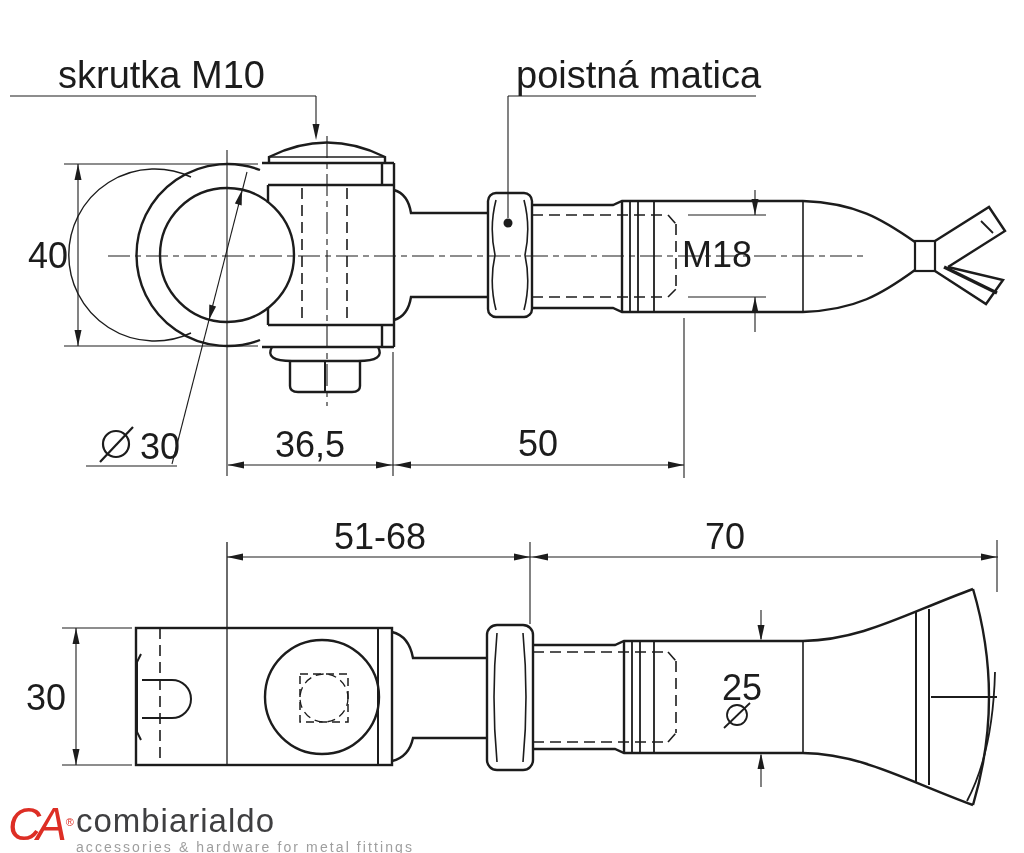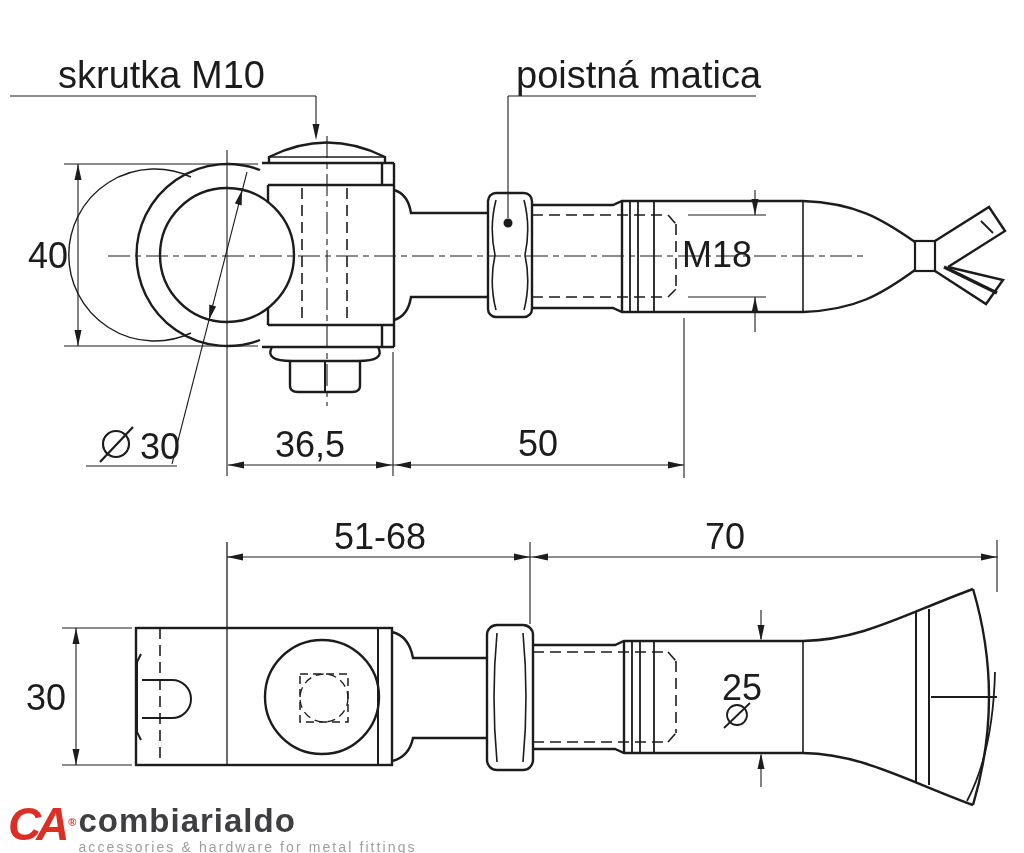--- a/index.html
+++ b/index.html
@@ -4,24 +4,24 @@
 <style>
   html,body{margin:0;padding:0;background:#ffffff;width:1024px;height:853px;overflow:hidden;}
   .stage{position:relative;width:1024px;height:701px;background:#fff;font-family:"Liberation Sans",sans-serif;}
   svg{position:absolute;left:0;top:0;}
   svg text{font-family:"Liberation Sans",sans-serif;fill:#1c1c1c;}
   .dim-text{font-size:36px;}
   .label-text{font-size:38px;}
   .m18-text{font-size:36px;}
   
   .logo{position:absolute;left:8px;top:802px;display:flex;align-items:flex-start;}
-  .logo-ca{position:relative;font-style:italic;font-weight:700;font-size:46px;line-height:44px;letter-spacing:-5px;color:#dd2e25;padding-right:14px;}
+  .logo-ca{position:relative;font-style:italic;font-weight:400;font-size:46px;line-height:44px;letter-spacing:-5px;color:#dd2e25;padding-right:14px;}
   .logo-reg{position:absolute;top:-2px;right:2px;font-size:11px;font-style:normal;letter-spacing:0;color:#dd2e25;}
   .logo-col{display:flex;flex-direction:column;justify-content:flex-end;padding-top:4px;}
-  .logo-brand{font-size:33px;font-weight:700;line-height:30px;color:#3f3f41;letter-spacing:1px;}
+  .logo-brand{font-size:33px;font-weight:400;line-height:30px;color:#3f3f41;letter-spacing:1px;}
   .logo-tagline{font-size:14px;color:#9e9e9e;letter-spacing:2.1px;margin-top:3px;white-space:nowrap;}
 </style>
 </head>
 <body>
 
 <div class="stage">
 
 <svg width="1024" height="853" viewBox="0 0 1024 853">
 
   <g stroke="#1c1c1c" fill="none">

